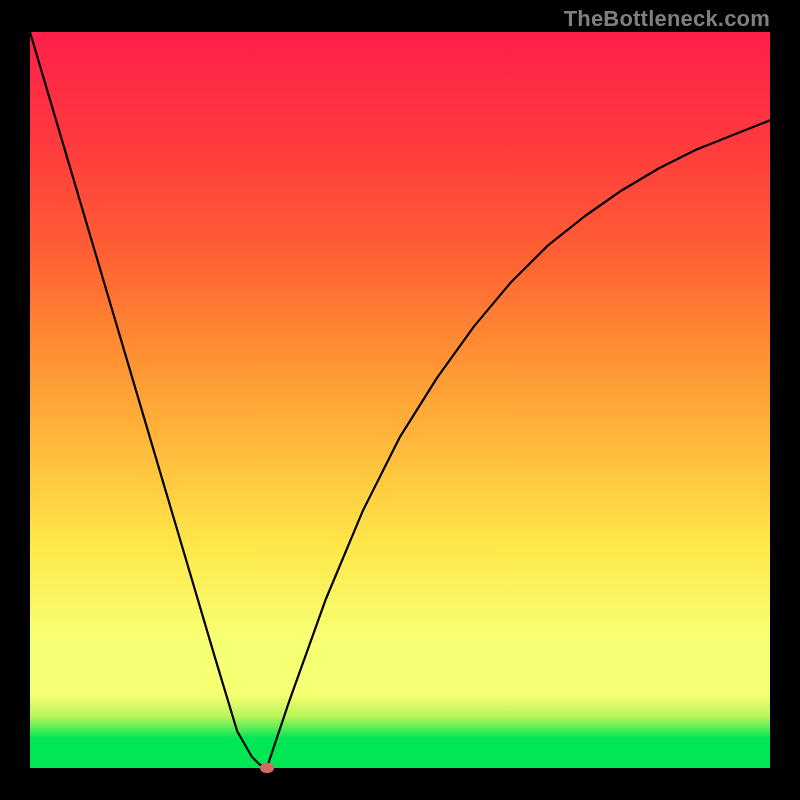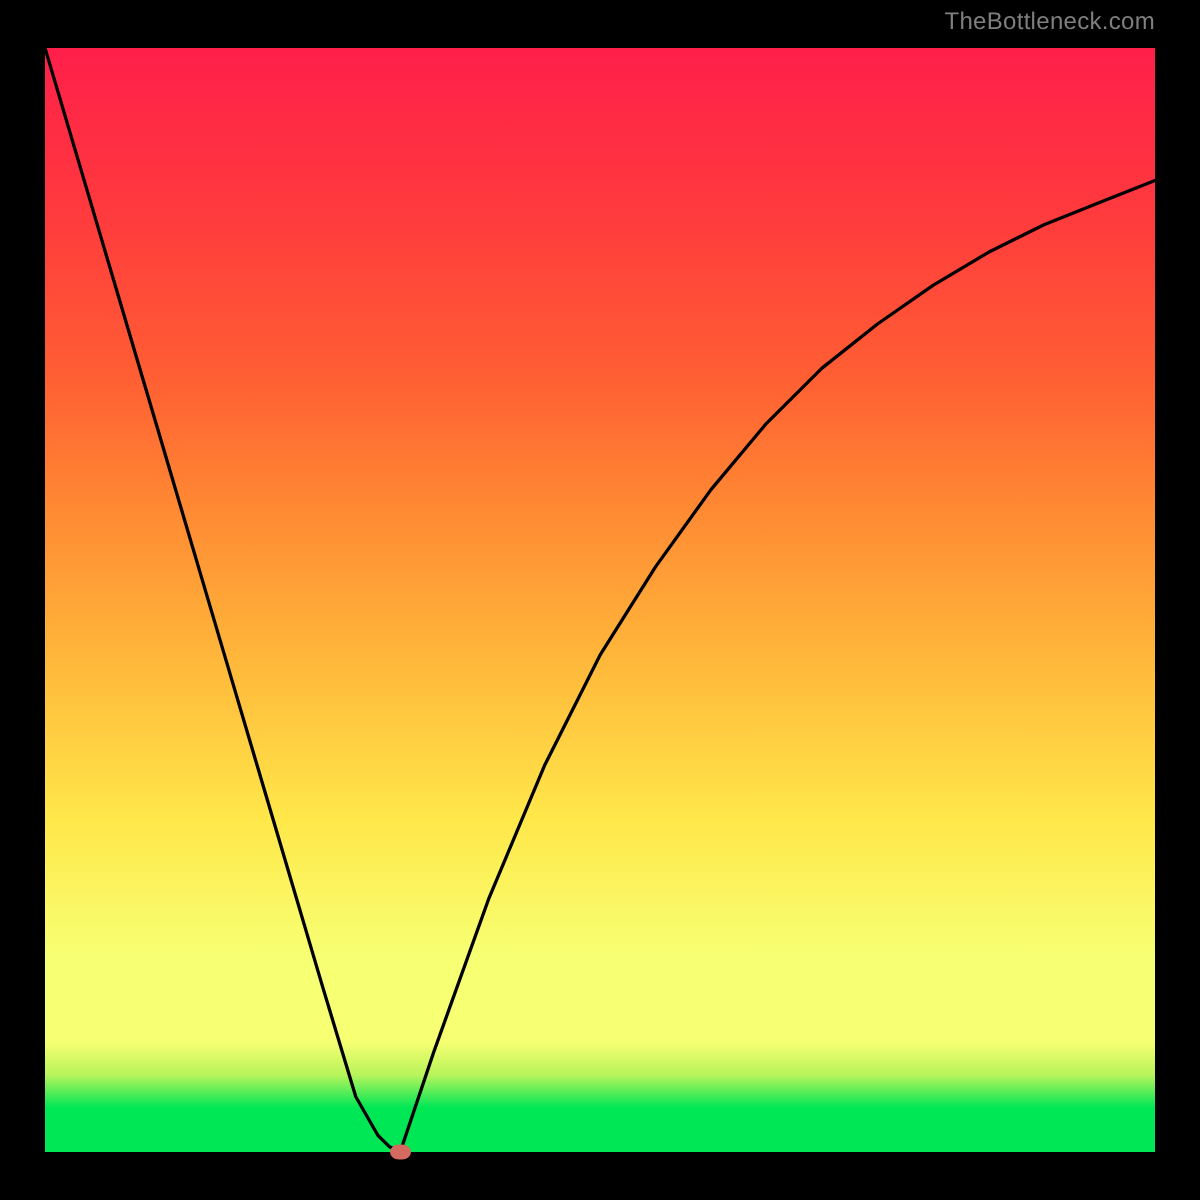--- a/index.html
+++ b/index.html
@@ -49,22 +49,23 @@
     height: 10px;
     border-radius: 50% / 60%;
     background: #d46a5f;
     transform: translate(-50%, -50%);
   }
   .watermark {
     position: absolute;
     top: 6px;
     right: 30px;
     color: #7f7f7f;
-    font-size: 16px;
+    font-size: 22px;
     letter-spacing: 0.2px;
+    font-weight: bold;
   }
 </style>
 </head>
 <body>
 
 <div class="frame">
   <div class="watermark">TheBottleneck.com</div>
 
   <div class="plot">
     <svg class="curve" viewBox="0 0 740 736" preserveAspectRatio="none">

